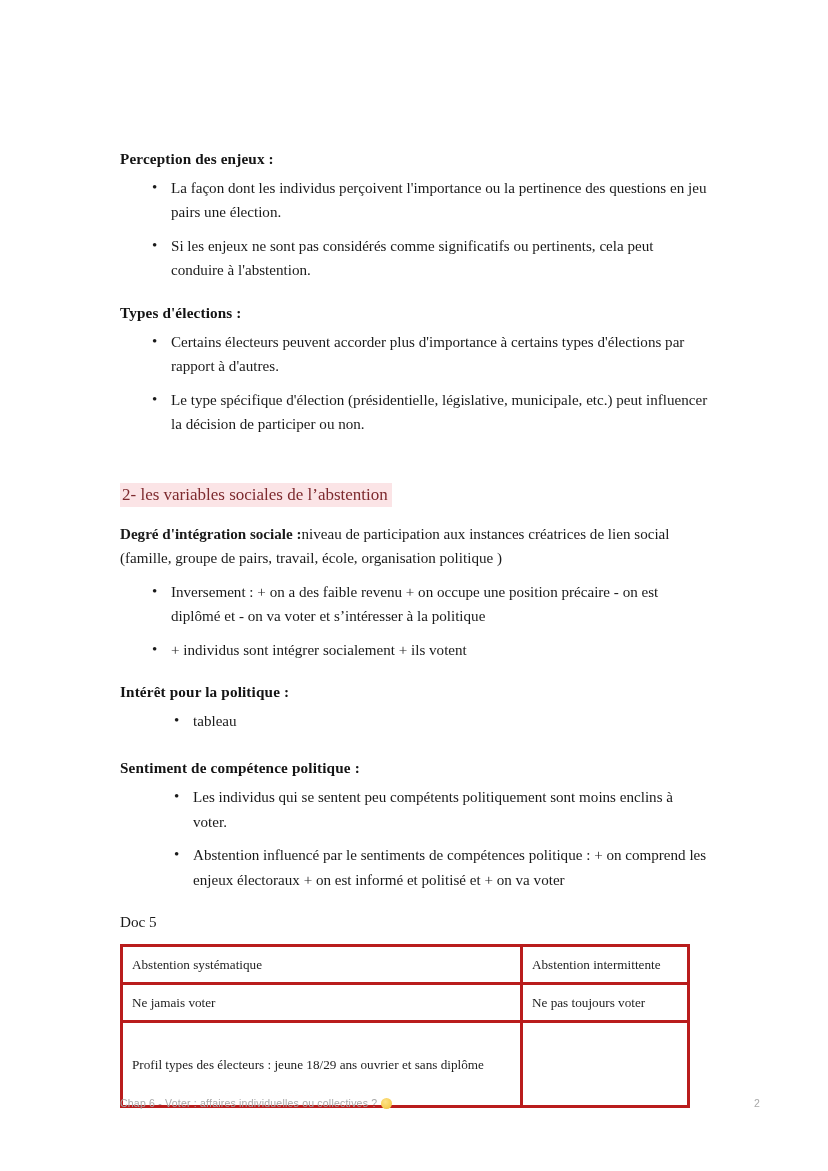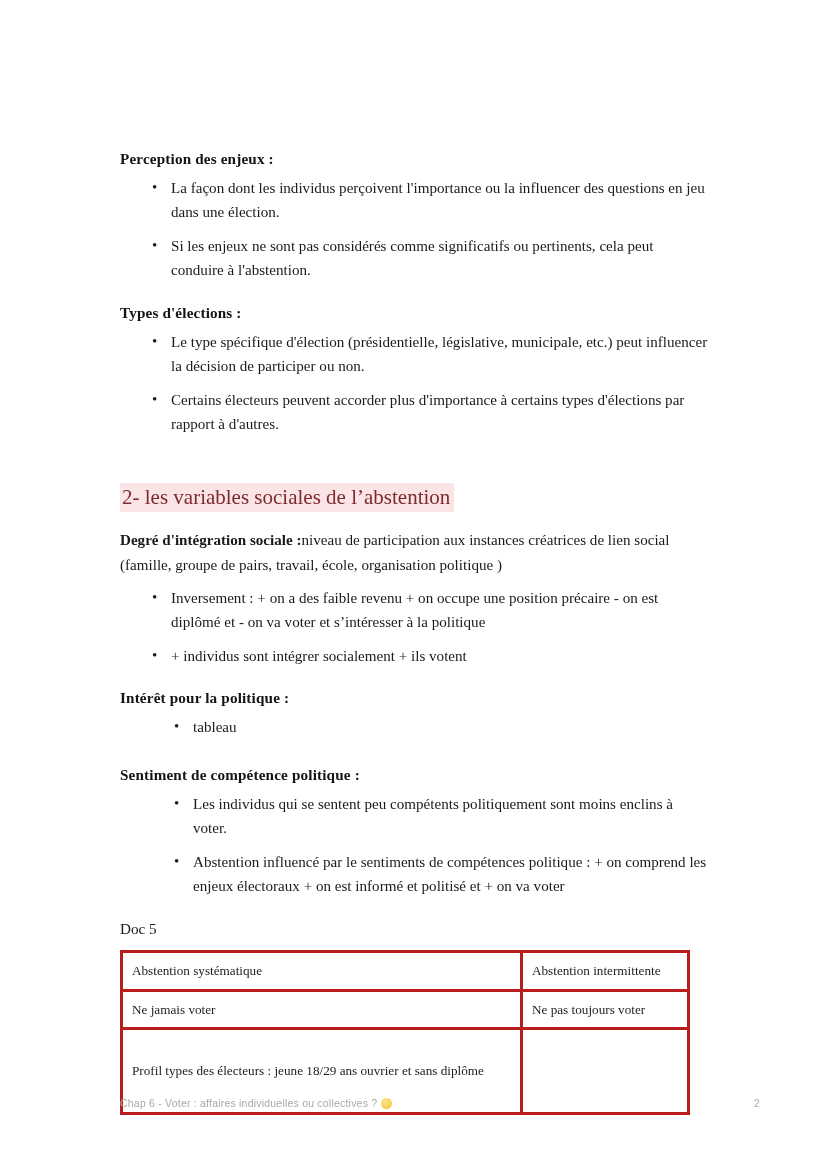--- a/index.html
+++ b/index.html
@@ -71,21 +71,21 @@
   }
 
   .block-gap-lg { height: 34px; }
   .block-gap-md { height: 14px; }
   .block-gap-sm { height: 9px; }
 
   .highlight-heading {
     display: inline;
     background: #fbe4e6;
     color: #7d2a2e;
-    font-size: 21px;
+    font-size: 17px;
     line-height: 1.6;
     padding: 2px 4px 3px 2px;
     box-decoration-break: clone;
     -webkit-box-decoration-break: clone;
   }
 
   .para {
     font-size: 15.1px;
     line-height: 1.62;
     margin: 0;
@@ -152,30 +152,30 @@
 </style>
 </head>
 <body>
 
 <div class="page">
 
   <div class="content">
 
     <h3 class="heading">Perception des enjeux :</h3>
     <ul class="bullets indent-1">
-      <li>La façon dont les individus perçoivent l'importance ou la influencer des questions en jeu dans une élection.</li>
+      <li>La façon dont les individus perçoivent l'importance ou la pertinence des questions en jeu pairs une élection.</li>
       <li>Si les enjeux ne sont pas considérés comme significatifs ou pertinents, cela peut conduire à l'abstention.</li>
     </ul>
 
     <div class="block-gap-sm"></div>
 
     <h3 class="heading">Types d'élections :</h3>
     <ul class="bullets indent-1">
+      <li>Certains électeurs peuvent accorder plus d'importance à certains types d'élections par rapport à d'autres.</li>
       <li>Le type spécifique d'élection (présidentielle, législative, municipale, etc.) peut influencer la décision de participer ou non.</li>
-      <li>Certains électeurs peuvent accorder plus d'importance à certains types d'élections par rapport à d'autres.</li>
     </ul>
 
     <div class="block-gap-lg"></div>
 
     <p class="para">
       <span class="highlight-heading">2- les variables sociales de l’abstention</span>
     </p>
 
     <div class="block-gap-md"></div>
 

